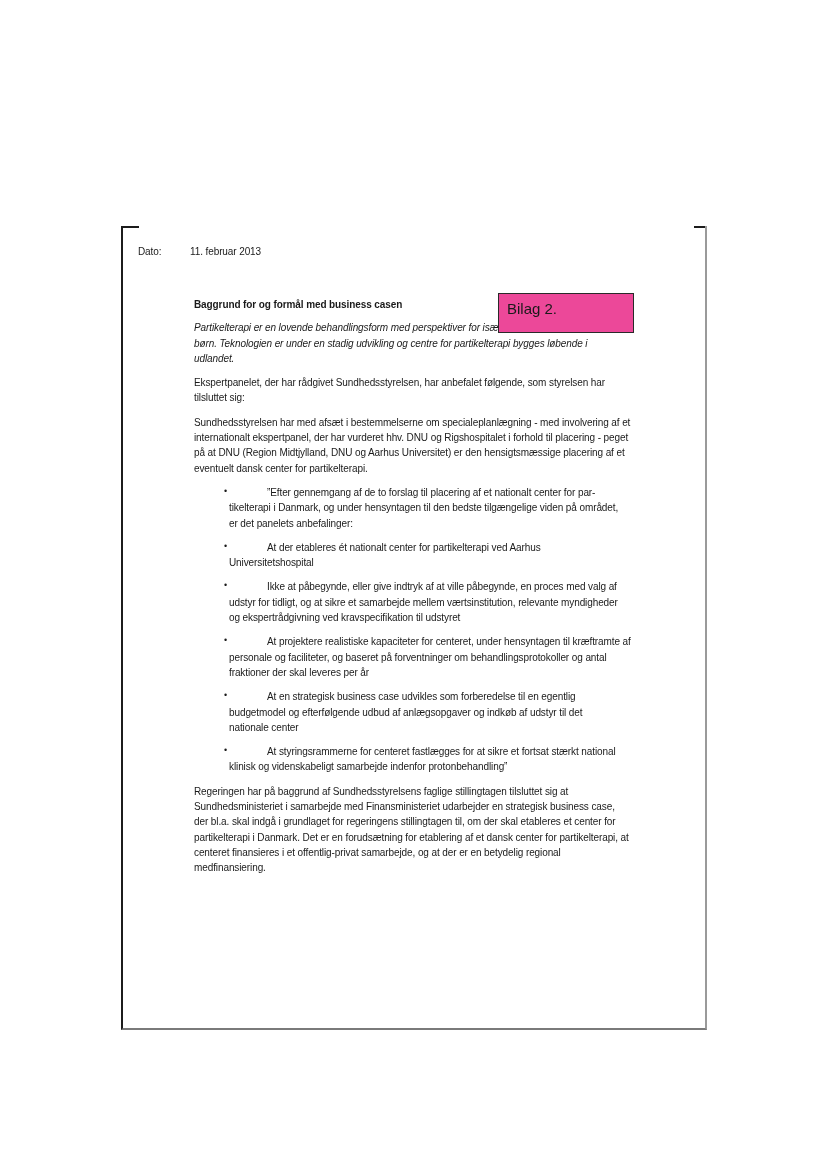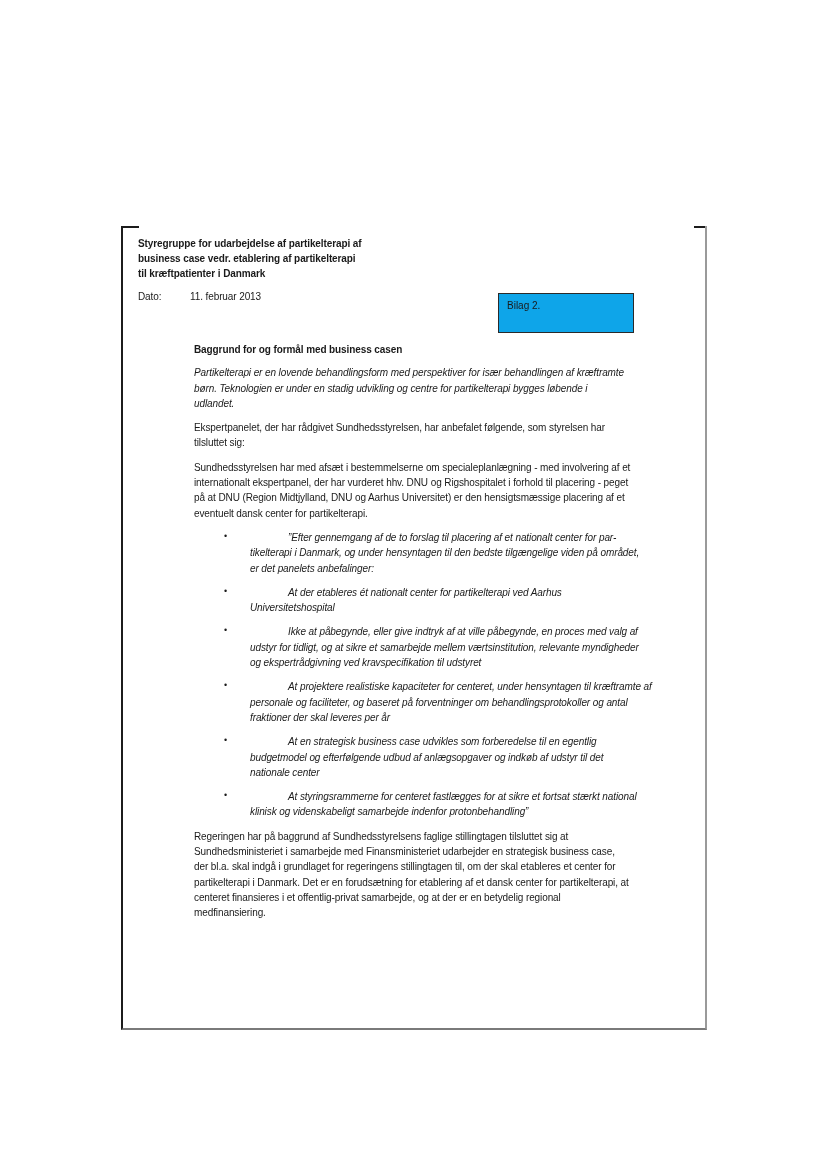--- a/index.html
+++ b/index.html
@@ -32,22 +32,22 @@
   }
   .date-row { margin-top: 8px; font-size: 10px; line-height: 15px; letter-spacing: -0.1px; }
   .date-label { display: inline-block; width: 52px; }
 
   .bilag-box {
     position: absolute;
     left: 375px; top: 67px;
     width: 136px; height: 40px;
     border: 1px solid #2a2a2a;
     padding: 6px 4px 0 8px;
-    font-size: 10px;
-    background: #0ea5e9;
+    font-size: 15px;
+    background: #ec4899;
   }
 
   .content { margin: 38px 8px 0 56px; }
   .doc-title {
     font-size: 12.5px; font-weight: bold;
     line-height: 17px; letter-spacing: -0.2px;
     white-space: pre-line;
   }
   .para, .section-heading, .bullet-text {
     font-size: 10px; line-height: 15.3px; letter-spacing: -0.1px;
@@ -60,38 +60,34 @@
 
   .bullet-list { margin-top: 9px; }
   .bullet { position: relative; margin-top: 9px; }
   .bullet:first-child { margin-top: 0; }
   .bullet-glyph {
     position: absolute; left: 30px; top: 1px;
     font-size: 9px; font-style: normal;
   }
   .bullet-text {
     display: block;
-    margin-left: 56px;
+    margin-left: 35px;
     text-indent: 38px;
-    font-style: italic;
     white-space: pre-line;
   }
 </style>
 </head>
 <body>
 
 <div class="page">
   <div class="corner-mark corner-tl"></div>
   <div class="corner-mark corner-tr"></div>
 
   <div class="page-inner">
 
-    <div class="letterhead">Styregruppe for udarbejdelse af partikelterapi af
-business case vedr. etablering af partikelterapi
-til kræftpatienter i Danmark</div>
 
     <div class="date-row">
       <span class="date-label">Dato:</span><span class="date-value">11. februar 2013</span>
     </div>
 
     <div class="bilag-box">
       <span>Bilag 2.</span>
     </div>
 
     <div class="content">

